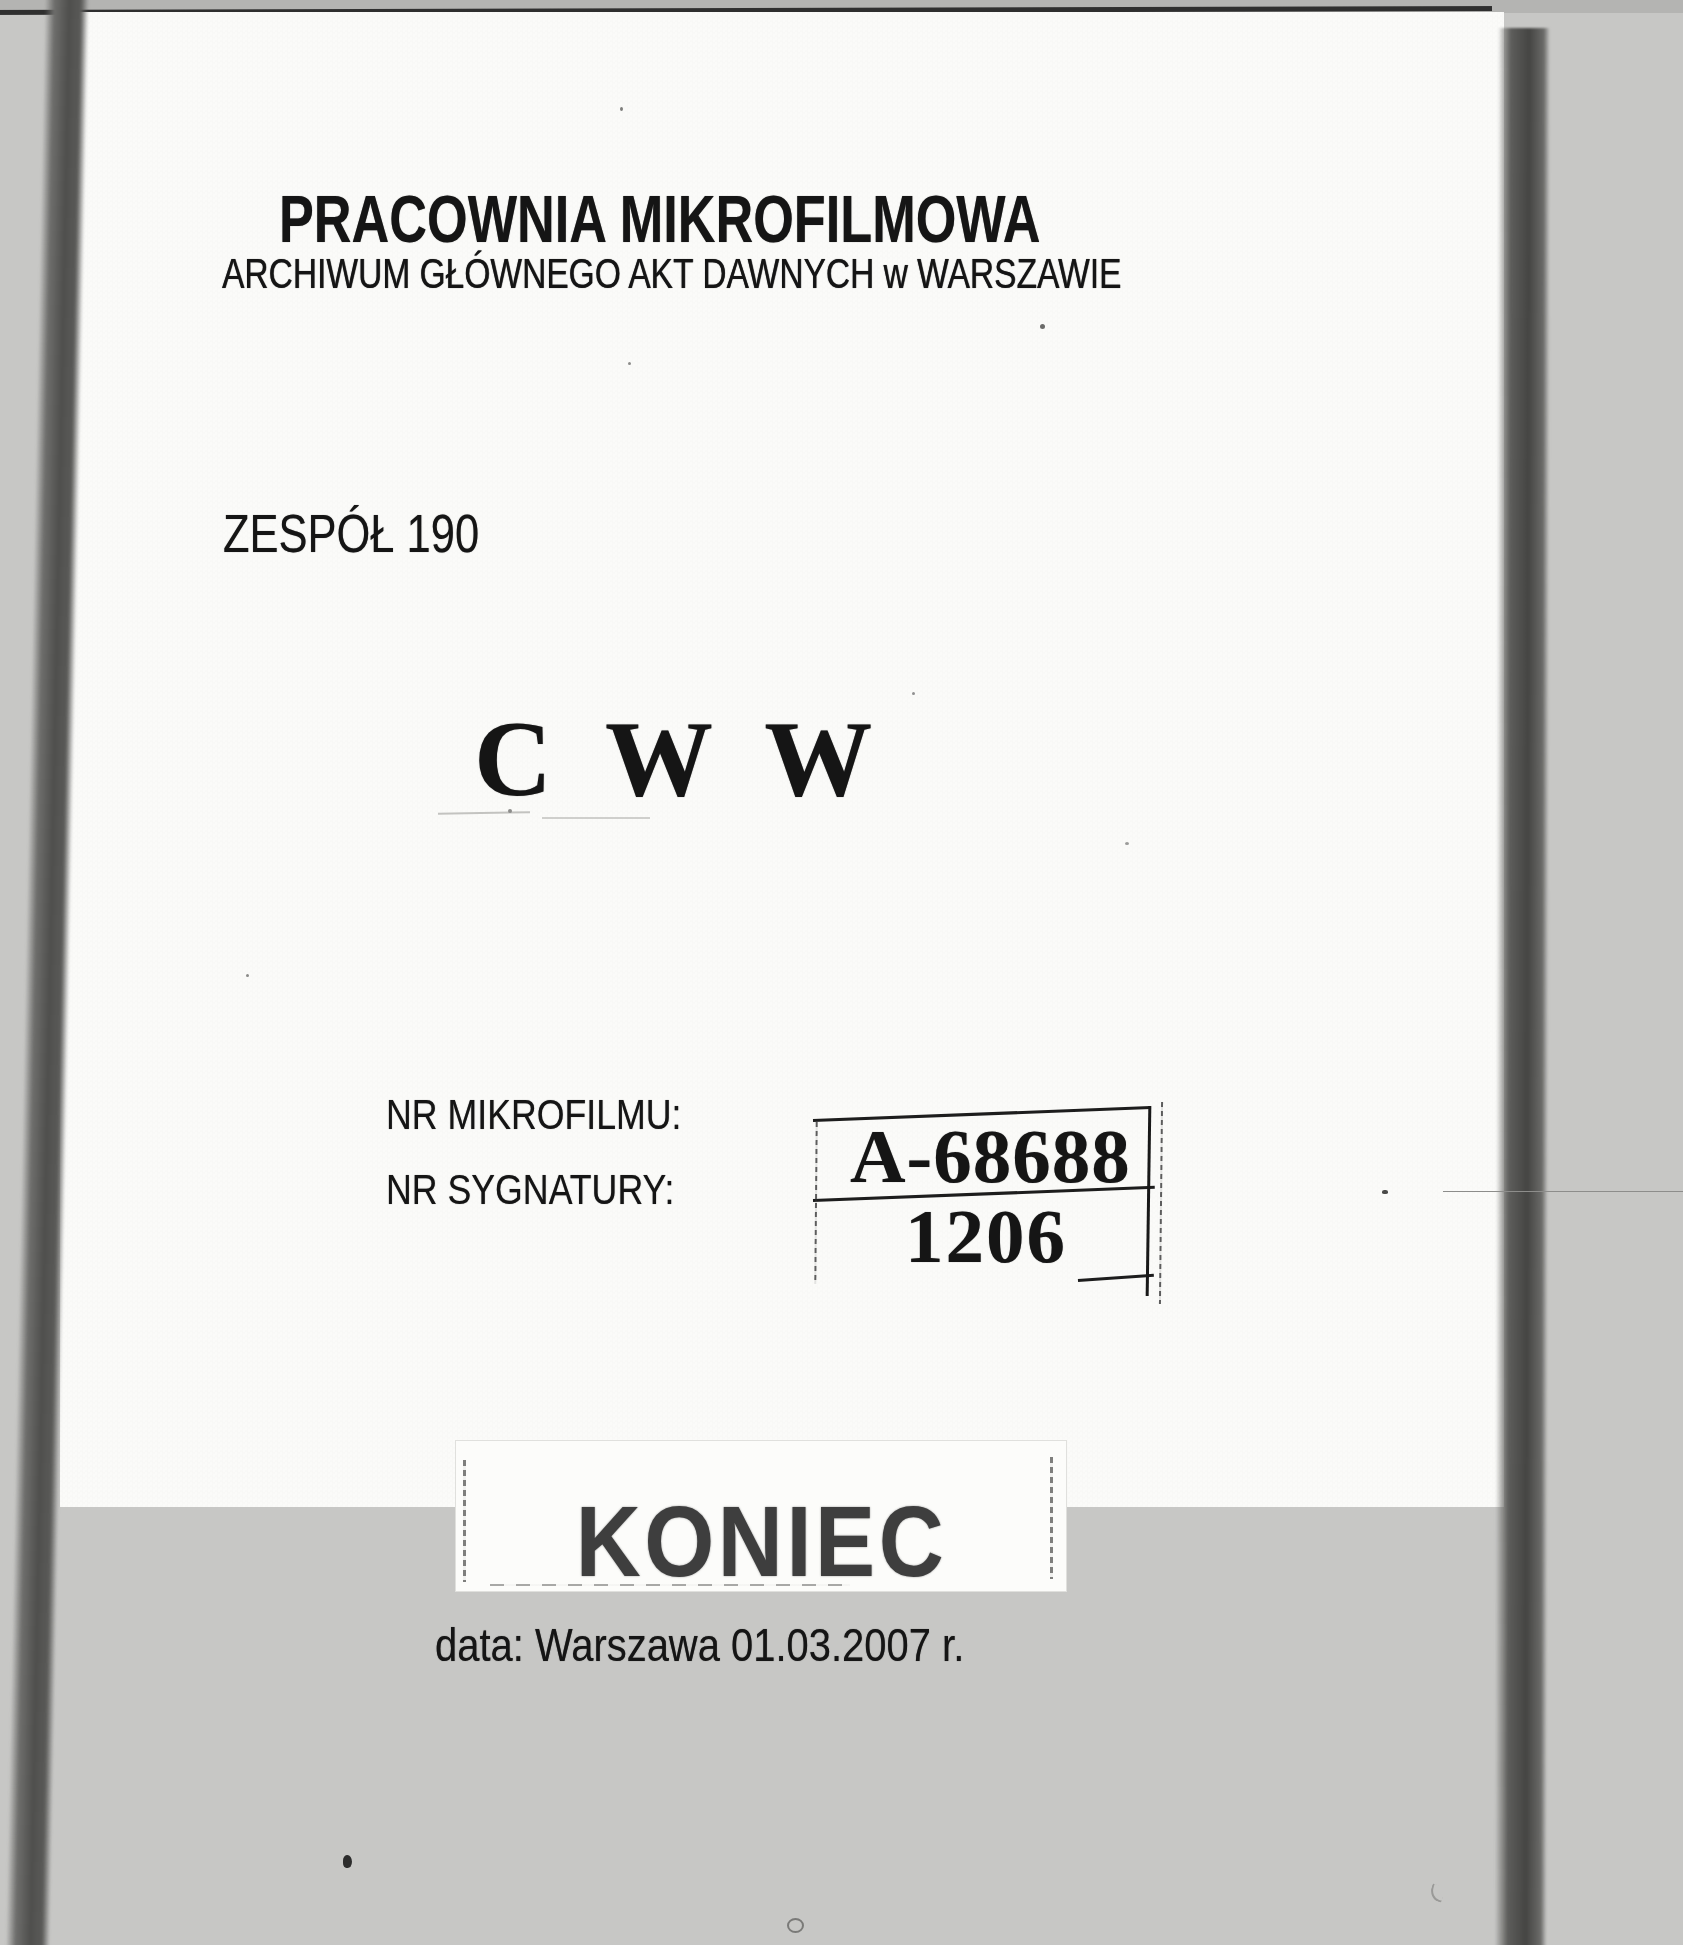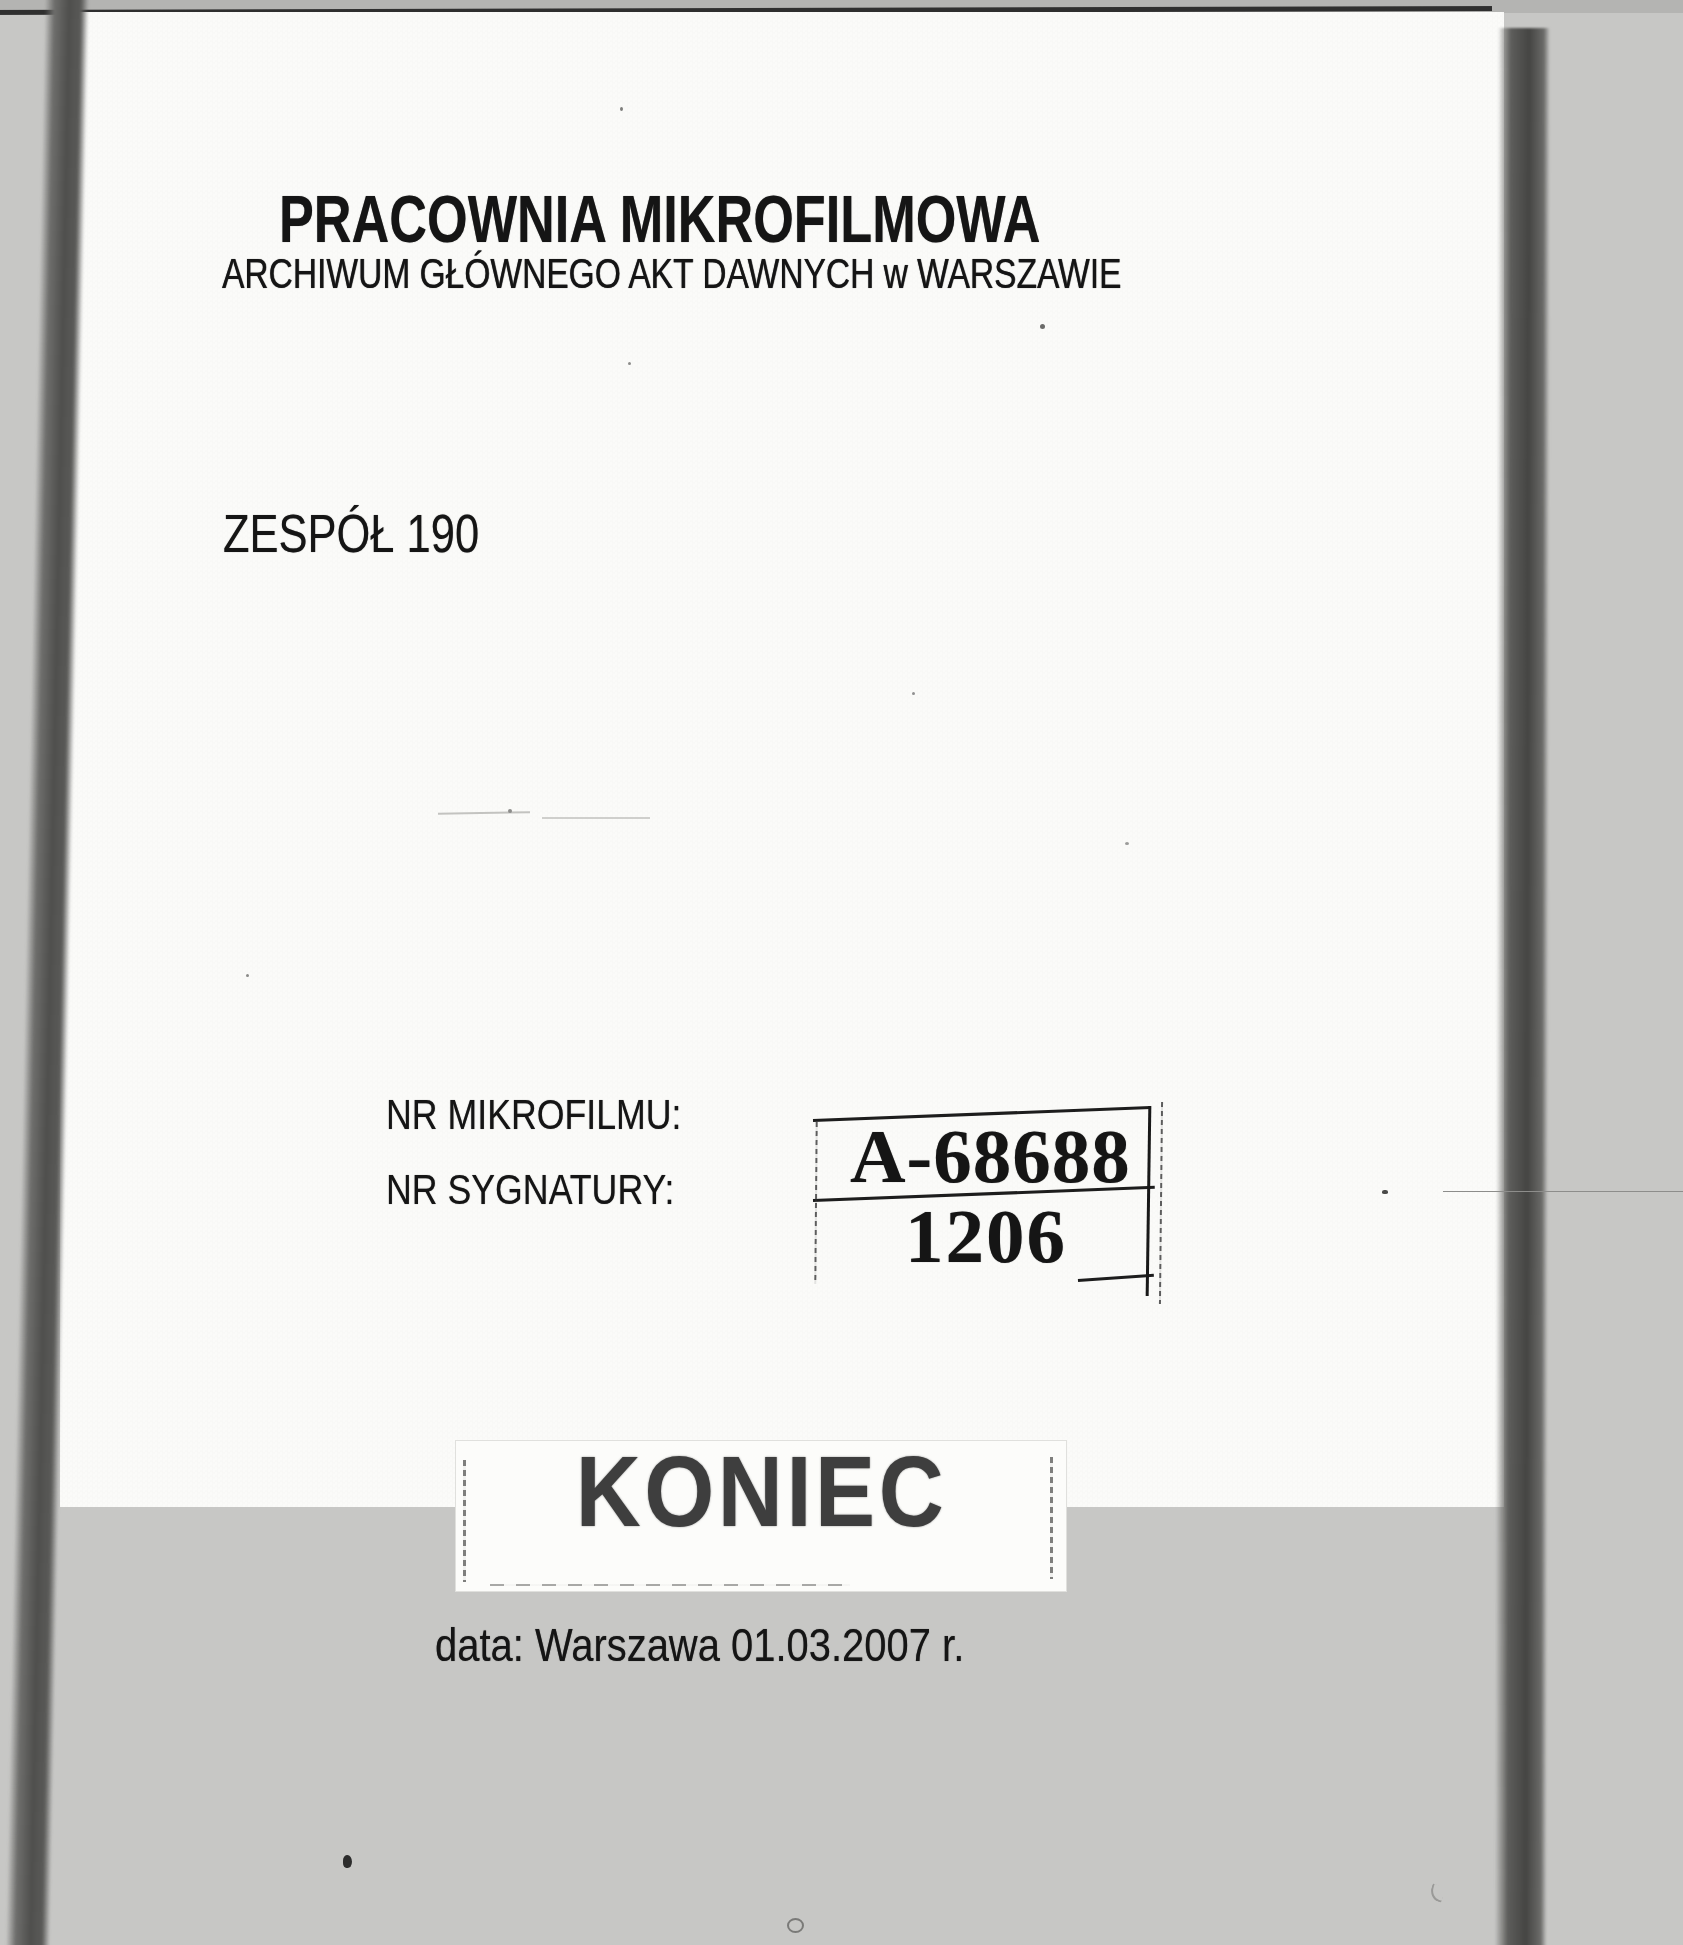--- a/index.html
+++ b/index.html
@@ -57,21 +57,21 @@
   .bx-mid{left:753px;top:1187px;width:342px;height:3px;transform:rotate(-2.2deg);}
   .bx-bottom{left:1018px;top:1267px;width:76px;height:3px;transform:rotate(-4deg);}
   .bx-right{left:1087px;top:1094px;width:3px;height:190px;transform:rotate(0.8deg);background:#191919;}
   .bx-dash{position:absolute;width:2px;background-image:repeating-linear-gradient(#5d5d5d 0 5px, rgba(93,93,93,0.15) 5px 9px);}
   .bx-left{left:755px;top:1110px;height:162px;transform:rotate(0.5deg);}
   .bx-right-outer{left:1100px;top:1090px;height:202px;transform:rotate(0.6deg);}
 
   
   .koniec-label{position:absolute;left:395px;top:1428px;width:610px;height:150px;
     background:#fcfcfa;border:1px solid rgba(150,150,148,0.28);
-    display:flex;align-items:flex-start;justify-content:center;}
+    display:flex;align-items:flex-end;justify-content:center;}
   .koniec-text{font-size:100px;font-weight:bold;color:#3e3e3e;letter-spacing:4px;line-height:1;
     transform:scaleX(0.9);text-shadow:0 0 2px rgba(62,62,62,0.6);}
   .koniec-dash{position:absolute;width:3px;background-image:repeating-linear-gradient(#7e7e7c 0 6px, rgba(126,126,124,0.1) 6px 10px);}
   .kd-left{left:403px;top:1448px;height:122px;}
   .kd-right{left:990px;top:1445px;height:122px;}
   .kd-bottom{position:absolute;left:430px;top:1572px;width:360px;height:2px;
     background-image:repeating-linear-gradient(90deg,#a8a8a6 0 14px, rgba(168,168,166,0.08) 14px 26px);}
 
   
   .speck{position:absolute;border-radius:50%;}
@@ -99,20 +99,21 @@
   <div class="top-edge-line"></div>
 
   <div class="page">
     <div class="page-grain"></div>
 
     <div class="txt t-title">PRACOWNIA MIKROFILMOWA</div>
     <div class="txt t-subtitle">ARCHIWUM GŁÓWNEGO AKT DAWNYCH w WARSZAWIE</div>
 
     <div class="txt t-zespol">ZESPÓŁ 190</div>
 
+    <div class="txt t-cww">C W W</div>
     <div class="cww-dash1"></div>
     <div class="cww-dash2"></div>
     <div class="cww-dot"></div>
 
     <div class="txt t-nrlabel t-nr1">NR MIKROFILMU:</div>
     <div class="txt t-nrlabel t-nr2">NR SYGNATURY:</div>
 
     <div class="boxline bx-top"></div>
     <div class="boxline bx-mid"></div>
     <div class="boxline bx-bottom"></div>

